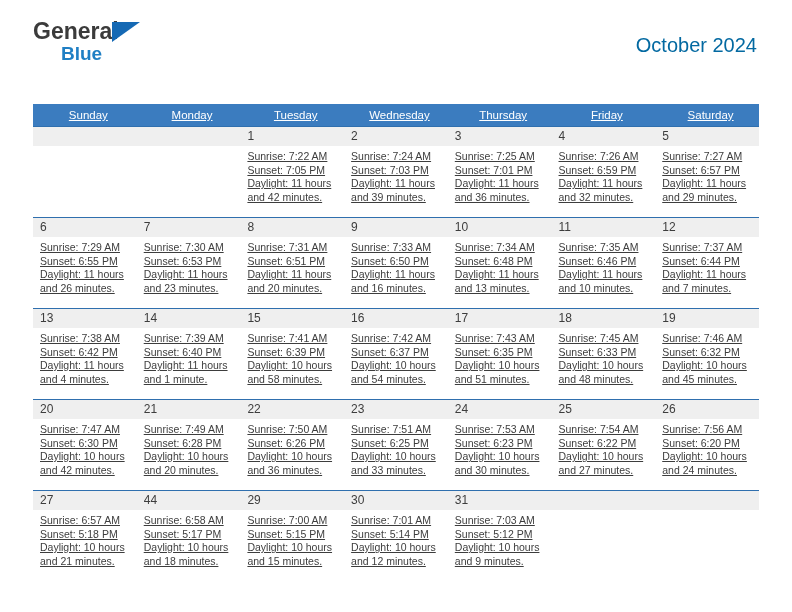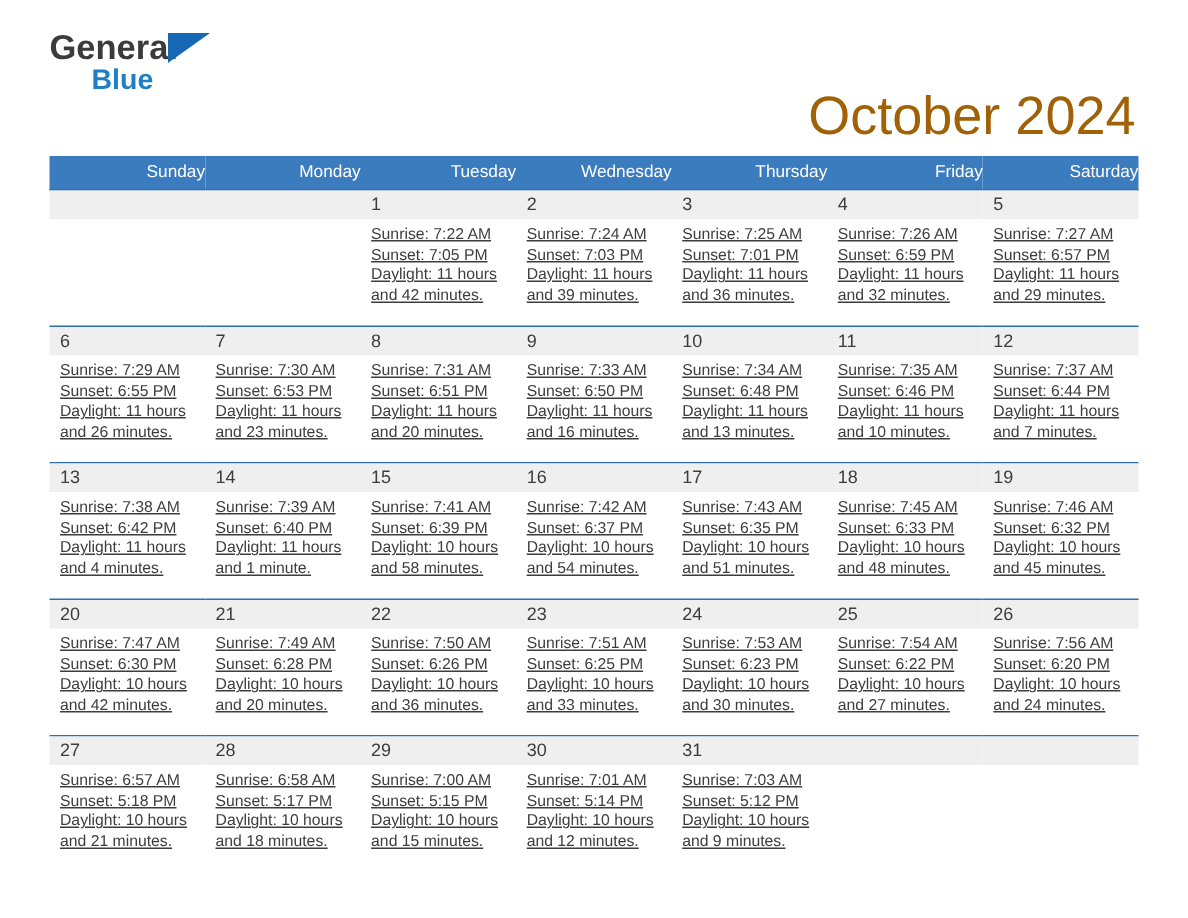--- a/index.html
+++ b/index.html
@@ -64,25 +64,24 @@
     line-height: 23px;
   }
 
   .title-block {
     position: absolute;
     right: 35px;
     top: 28px;
     text-align: right;
   }
   .cal-title {
-    font-size: 36px;
-    color: #a16207;
+    font-size: 20px;
+    color: #0369a1;
     line-height: 34px;
     white-space: nowrap;
-    margin-top: 32px;
   }
   .cal-subtitle {
     margin-top: 8px;
     font-size: 15px;
     color: #1c1c1c;
     line-height: 18px;
     white-space: nowrap;
   }
 
   
@@ -92,25 +91,26 @@
     top: 104px;
     width: 726px;
     border-collapse: collapse;
     table-layout: fixed;
   }
   .calendar th {
     background: #3b7cbf;
     color: #ffffff;
     font-size: 11.5px;
     font-weight: normal;
-    text-align: right;
+    text-align: center;
     padding: 5px 0 5px 7px;
     height: 12px;
     line-height: 12px;
     border: none;
+    text-decoration: underline;
   }
   .calendar td {
     vertical-align: top;
     border-top: 1px solid #2f6fae;
     padding: 0;
     height: 78px;
     width: 103.7px;
     background: #ffffff;
   }
   .daycell {
@@ -469,21 +469,21 @@
               <div class="daynum-band">27</div>
               <div class="details">
                 <div>Sunrise: 6:57 AM</div>
                 <div>Sunset: 5:18 PM</div>
                 <div class="daylight">Daylight: 10 hours and 21 minutes.</div>
               </div>
             </div>
           </td>
         <td>
             <div class="daycell">
-              <div class="daynum-band">28</div>
+              <div class="daynum-band">44</div>
               <div class="details">
                 <div>Sunrise: 6:58 AM</div>
                 <div>Sunset: 5:17 PM</div>
                 <div class="daylight">Daylight: 10 hours and 18 minutes.</div>
               </div>
             </div>
           </td>
         <td>
             <div class="daycell">
               <div class="daynum-band">29</div>

